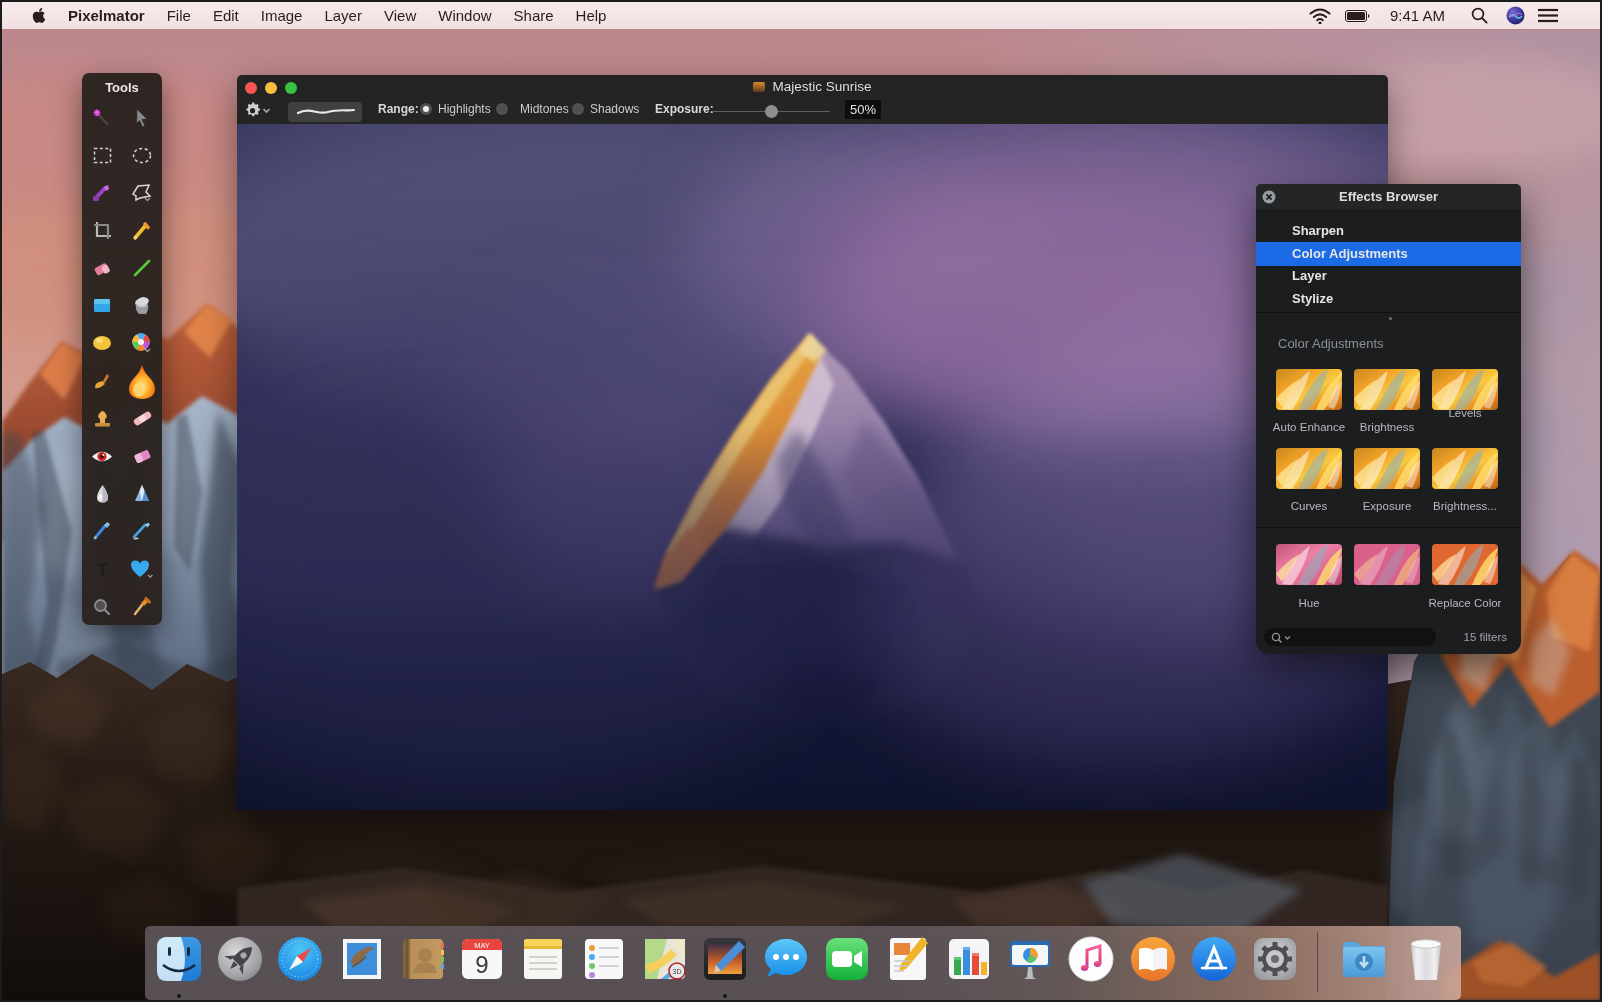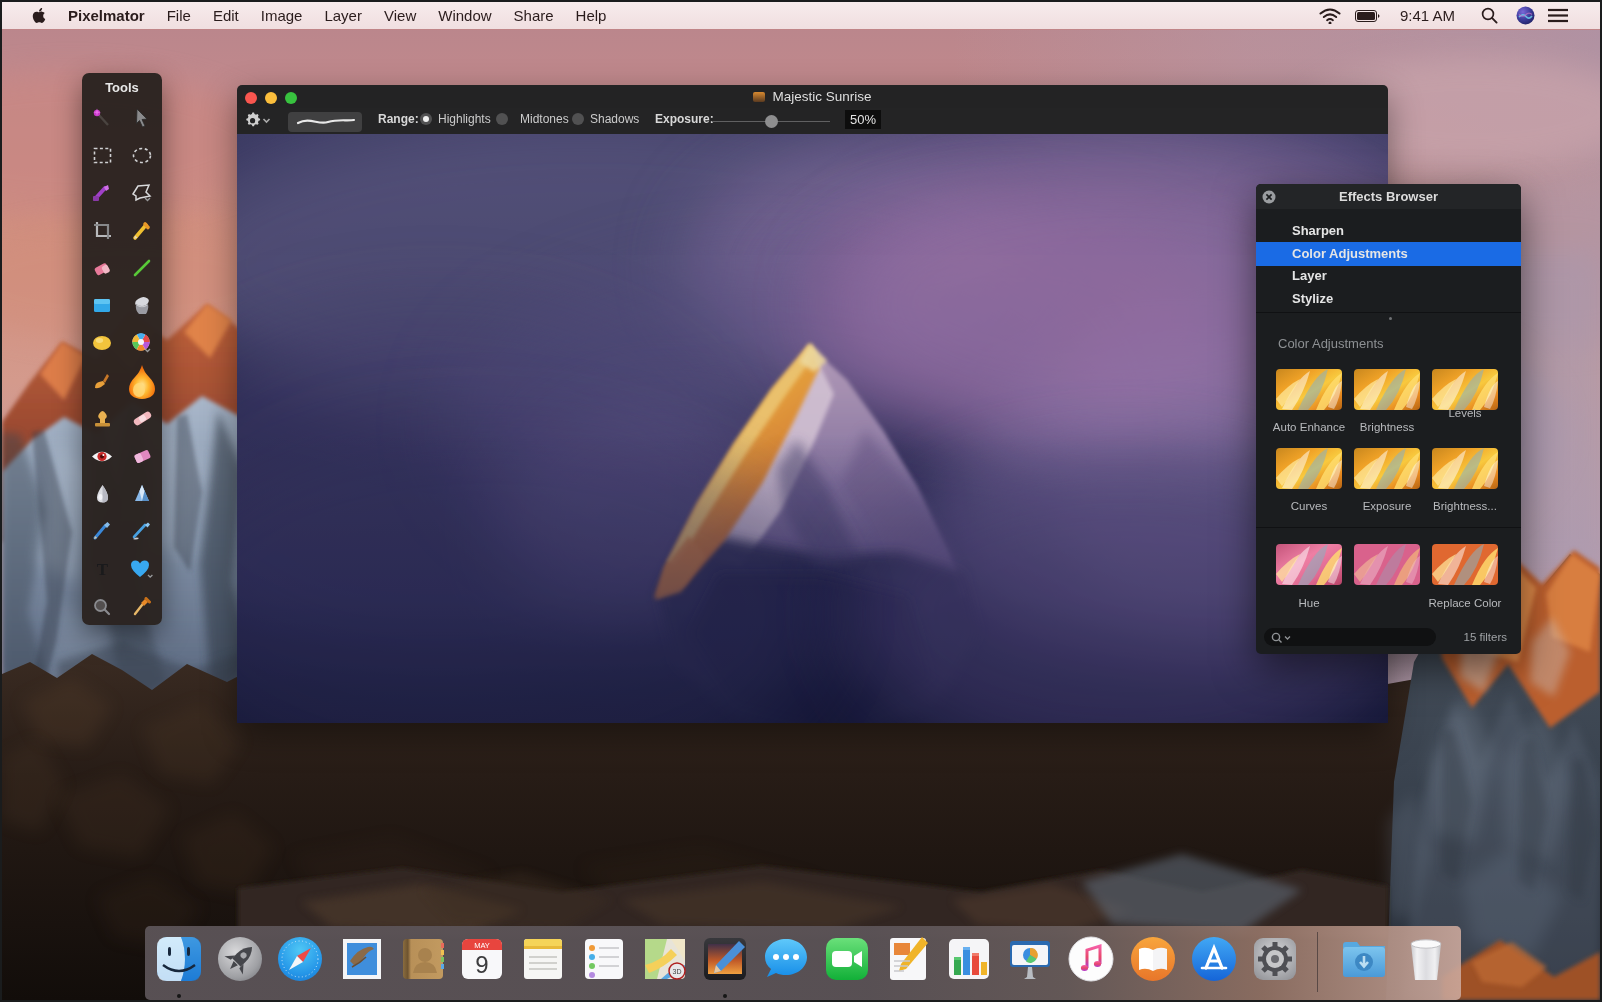--- a/index.html
+++ b/index.html
@@ -3,40 +3,40 @@
 <meta charset="utf-8">
 <style>
 html,body{margin:0;padding:0;}
 body{width:1602px;height:1002px;background:#1a1c1d;font-family:"Liberation Sans",sans-serif;overflow:hidden;position:relative;}
 #screen{position:absolute;left:2px;top:2px;width:1598px;height:998px;overflow:hidden;background:#c98b80;}
 #wall{position:absolute;left:0;top:0;}
 
 #menubar{position:absolute;left:0;top:0;width:1598px;height:27px;background:linear-gradient(#f7ebec,#f0dfe0);border-bottom:1px solid #c08588;display:flex;align-items:center;color:#2a1c1c;font-size:15px;}
 #menubar .it{margin:0 11px;white-space:nowrap;}
 #menubar .bold{font-weight:bold;}
-#mright{position:absolute;right:6px;top:0;height:27px;display:flex;align-items:center;}
+#mright{position:absolute;right:16px;top:0;height:27px;display:flex;align-items:center;}
 
 #tools{position:absolute;left:80px;top:71px;width:80px;height:552px;background:rgba(42,35,32,0.97);border-radius:7px;box-shadow:0 10px 28px rgba(0,0,0,0.45);}
 #tools .ttl{color:#e8e8e8;font-size:13px;font-weight:bold;text-align:center;padding-top:7px;}
 #tgrid{position:absolute;left:0;top:26px;width:80px;}
 .trow{height:37.6px;display:flex;}
 .tcell{width:40px;height:37.6px;display:flex;align-items:center;justify-content:center;position:relative;}
 
-#win{position:absolute;left:235px;top:83px;width:1151px;height:638px;border-radius:5px 5px 0 0;overflow:hidden;box-shadow:0 12px 34px rgba(0,0,0,0.42);}
+#win{position:absolute;left:235px;top:73px;width:1151px;height:735px;border-radius:5px 5px 0 0;overflow:hidden;box-shadow:0 12px 34px rgba(0,0,0,0.42);}
 #titlebar{position:absolute;left:0;top:0;width:100%;height:23px;background:#232324;}
 #toolbar{position:absolute;left:0;top:23px;width:100%;height:26px;background:#242425;border-bottom:1px solid #161617;}
 .tl{position:absolute;top:6.5px;width:12px;height:12px;border-radius:50%;}
 #wtitle{position:absolute;top:4px;left:0;width:100%;text-align:center;color:#dfdfdf;font-size:13.5px;}
 #photo{position:absolute;left:0;top:49px;}
 
 .tbtext{position:absolute;top:4px;color:#d8d8d8;font-size:12px;font-weight:bold;}
 .tbrad{position:absolute;top:5px;width:12px;height:12px;border-radius:50%;background:#515152;}
 .tbl{position:absolute;top:4px;color:#cccccc;font-size:12px;}
 
-#fx{position:absolute;left:1254px;top:182px;width:265px;height:470px;background:#1b1d1f;border-radius:5px;box-shadow:0 14px 40px rgba(0,0,0,0.55);color:#e6e6e6;}
+#fx{position:absolute;left:1254px;top:182px;width:265px;height:470px;background:#1b1d1f;border-radius:13px;box-shadow:0 14px 40px rgba(0,0,0,0.55);color:#e6e6e6;}
 #fxhead{position:absolute;top:0;left:0;width:100%;height:25px;background:#232527;border-radius:5px 5px 0 0;text-align:center;font-size:13px;font-weight:bold;color:#dcdcdc;line-height:26px;}
 .fxrow{position:absolute;left:0;width:100%;height:22px;font-size:13px;font-weight:bold;color:#e5e5e5;line-height:22px;}
 .fxrow span{margin-left:36px;}
 .fxthumb{position:absolute;width:66px;height:41px;border-radius:4px;overflow:hidden;}
 .fxlab{position:absolute;width:90px;text-align:center;font-size:11.5px;color:#b8babd;}
 
 #dock{position:absolute;left:143px;top:924px;width:1316px;height:74px;border-radius:5px;background:linear-gradient(to right,rgba(92,84,88,0.94) 0%,rgba(92,84,88,0.94) 55%,rgba(105,93,92,0.93) 70%,rgba(150,118,105,0.9) 85%,rgba(203,168,156,0.9) 100%);}
 .dicon{position:absolute;top:9px;width:48px;height:48px;}
 .ddot{position:absolute;top:68px;width:4px;height:4px;border-radius:50%;background:#161616;}
 </style>

